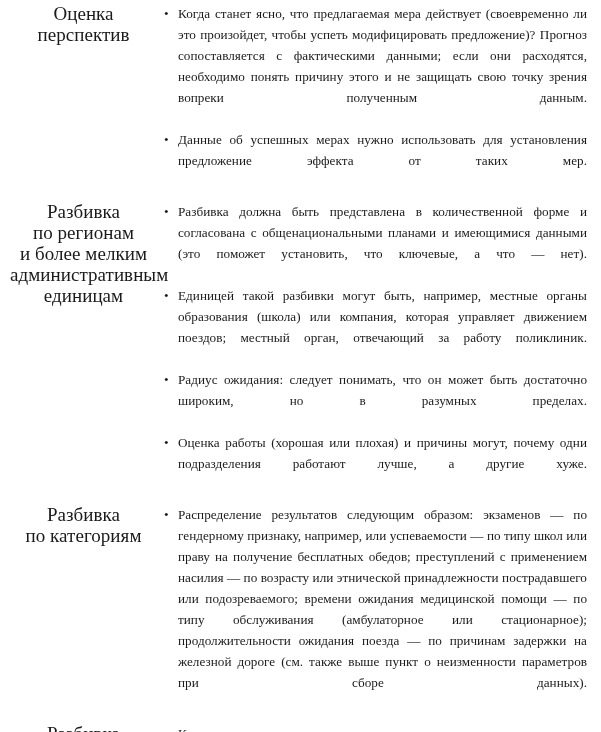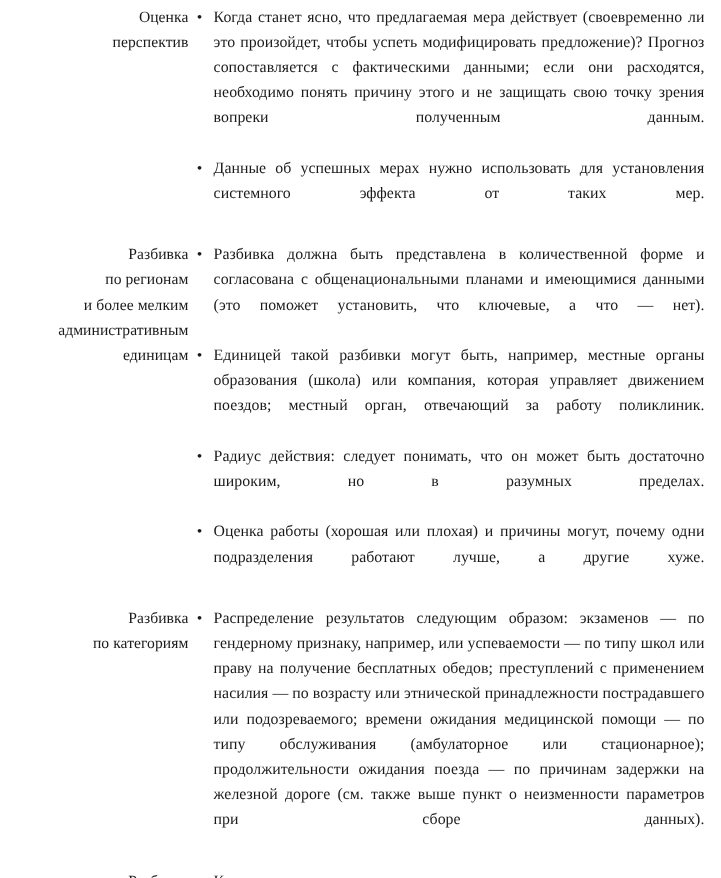--- a/index.html
+++ b/index.html
@@ -32,23 +32,23 @@
     width: 601px;
     box-sizing: border-box;
     padding-bottom: 9px;
   }
   .cell-label {
     width: 163px;
     min-width: 163px;
     box-sizing: border-box;
     padding-left: 10px;
     padding-right: 6px;
-    font-size: 13px;
+    font-size: 19px;
     line-height: 21px;
-    text-align: right;
+    text-align: center;
     white-space: pre-line;
     letter-spacing: 0.05px;
   }
   .cell-content {
     width: 438px;
     box-sizing: border-box;
     padding-right: 14px;
   }
   ul.bullets {
     list-style: none;
@@ -97,21 +97,21 @@
         <div class="cell-label">Оценка
 перспектив</div>
         <div class="cell-content">
           <ul class="bullets">
             <li>
               <span class="bullet-dot">•</span>
               <span class="li-text">Когда станет ясно, что предлагаемая мера действует (своевременно ли это произойдет, чтобы успеть модифи­цировать предложение)? Прогноз сопоставляется с фак­тическими данными; если они расходятся, необходимо понять причину этого и не защищать свою точку зрения вопреки полученным данным.</span>
             </li>
             <li>
               <span class="bullet-dot">•</span>
-              <span class="li-text">Данные об успешных мерах нужно использовать для уста­новления системного эффекта от таких мер.</span>
+              <span class="li-text">Данные об успешных мерах нужно использовать для уста­новления предложение эффекта от таких мер.</span>
             </li>
           </ul>
         </div>
       </div>
       <div class="row">
         <div class="cell-label">Разбивка
 по регионам
 и более мелким
 административным
 единицам</div>
@@ -120,21 +120,21 @@
             <li>
               <span class="bullet-dot">•</span>
               <span class="li-text">Разбивка должна быть представлена в количественной форме и согласована с общенациональными планами и имеющимися данными (это поможет установить, что ключевые, а что — нет).</span>
             </li>
             <li>
               <span class="bullet-dot">•</span>
               <span class="li-text">Единицей такой разбивки могут быть, например, мест­ные органы образования (школа) или компания, которая управляет движением поездов; местный орган, отвеча­ющий за работу поликлиник.</span>
             </li>
             <li>
               <span class="bullet-dot">•</span>
-              <span class="li-text">Радиус действия: следует понимать, что он может быть достаточно широким, но в разумных пределах.</span>
+              <span class="li-text">Радиус ожидания: следует понимать, что он может быть достаточно широким, но в разумных пределах.</span>
             </li>
             <li>
               <span class="bullet-dot">•</span>
               <span class="li-text">Оценка работы (хорошая или плохая) и причины могут, по­чему одни подразделения работают лучше, а другие хуже.</span>
             </li>
           </ul>
         </div>
       </div>
       <div class="row">
         <div class="cell-label">Разбивка

